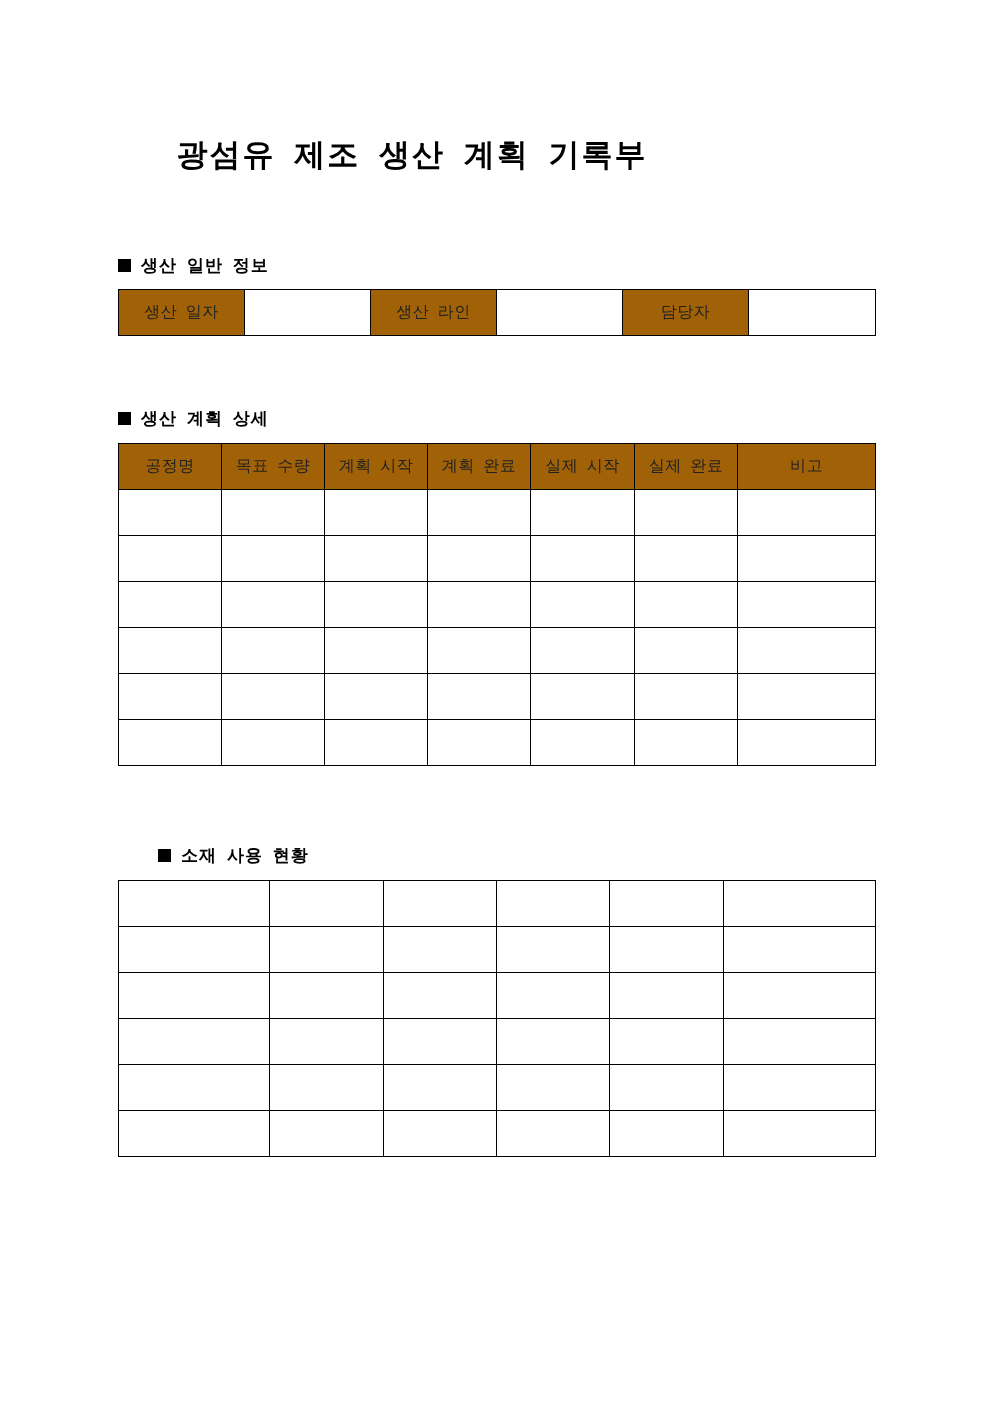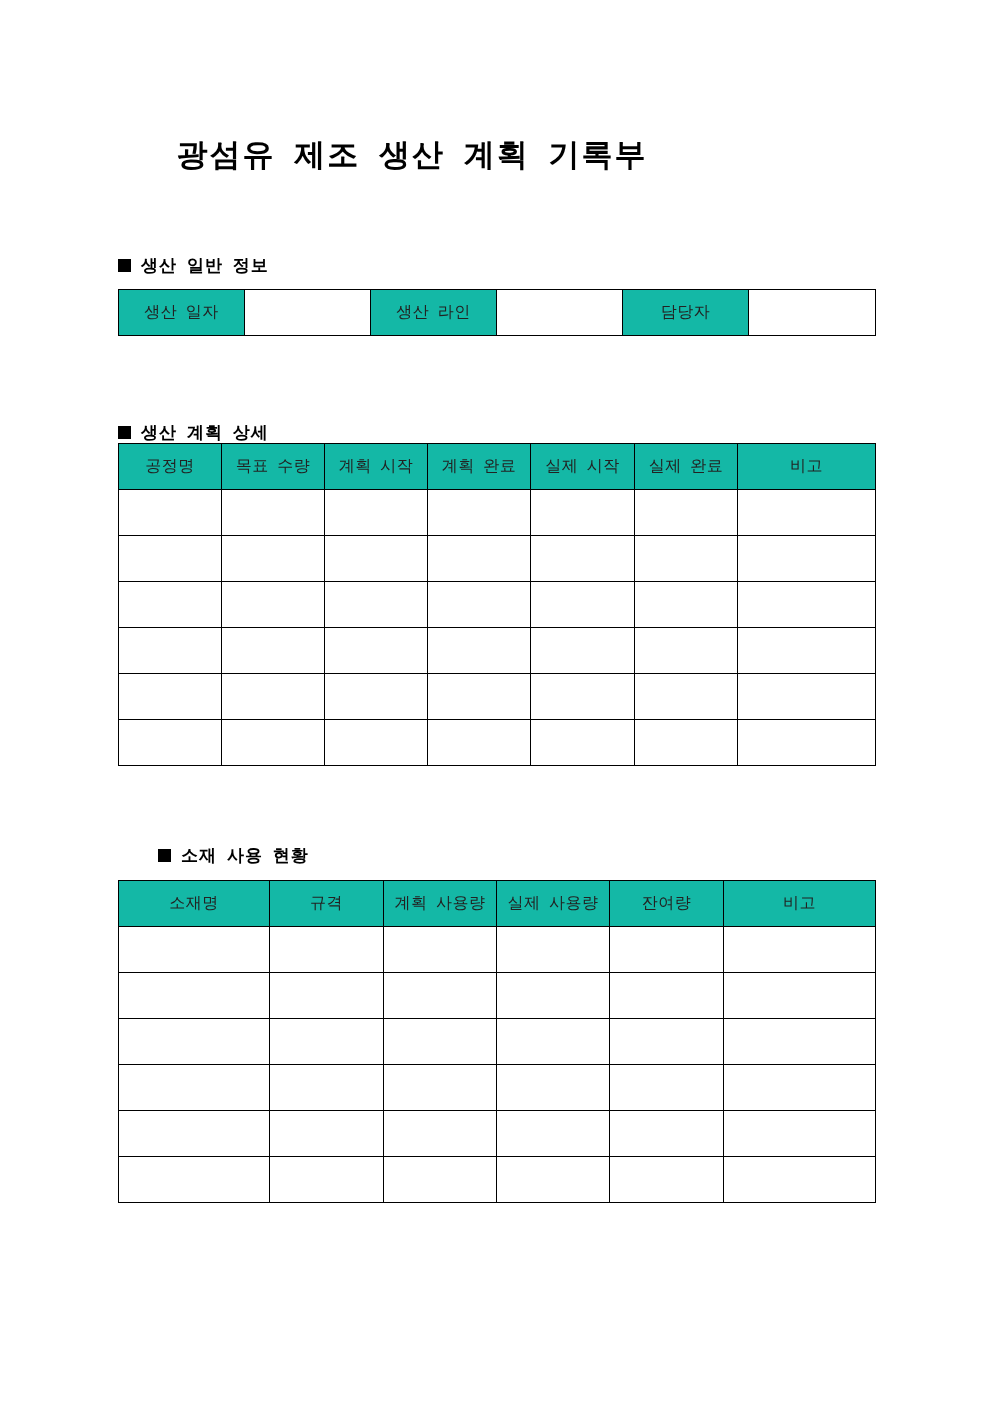--- a/index.html
+++ b/index.html
@@ -2,21 +2,21 @@
 <html><head>
 <meta charset="utf-8">
 <style>
   html, body { margin:0; padding:0; background:#ffffff; }
   body { width:992px; height:1403px; position:relative; font-family:"DejaVu Sans", "Liberation Sans", sans-serif; color:#000; }
   .title { position:absolute; top:134px; left:0; width:824px; text-align:center; font-size:31px; font-weight:bold; letter-spacing:2px; word-spacing:6px; }
   .section-title { position:absolute; left:118px; font-size:17px; font-weight:bold; letter-spacing:1px; word-spacing:3px; }
   .section-title .sq { display:inline-block; width:13px; height:13px; background:#000; margin-right:10px; vertical-align:-1px; }
   table { position:absolute; left:118px; width:757px; border-collapse:collapse; table-layout:fixed; }
   td, th { border:1.3px solid #000; height:45px; padding:0; text-align:center; font-size:16px; font-weight:normal; color:#222; letter-spacing:0.5px; word-spacing:3px; }
-  .hdr { background:#14b8a6; }
+  .hdr { background:#a16207; }
 </style>
 </head>
 <body>
 
 <div class="title">광섬유 제조 생산 계획 기록부</div>
 
 <div class="section-title" style="top:254px;text-align:center;">
   <span class="sq"></span><span>생산 일반 정보</span>
 </div>
 <table style="top:289px;">
@@ -33,21 +33,21 @@
     <td class="hdr">생산 일자</td>
     <td></td>
     <td class="hdr">생산 라인</td>
     <td></td>
     <td class="hdr">담당자</td>
     <td></td>
   </tr>
 </tbody>
   </table>
 
-<div class="section-title" style="top:407px;margin-top:14px;">
+<div class="section-title" style="top:407px;">
   <span class="sq"></span><span>생산 계획 상세</span>
 </div>
 <table style="top:443px;">
   <colgroup>
       <col style="width:103px">
       <col style="width:103px">
       <col style="width:103px">
       <col style="width:103px">
       <col style="width:104px">
       <col style="width:103px">
@@ -126,28 +126,20 @@
 <table style="top:880px;">
   <colgroup>
       <col style="width:151px">
       <col style="width:114px">
       <col style="width:113px">
       <col style="width:113px">
       <col style="width:114px">
       <col style="width:152px">
     </colgroup>
   <tbody>
-      <tr>
-    <th class="hdr">소재명</th>
-    <th class="hdr">규격</th>
-    <th class="hdr">계획 사용량</th>
-    <th class="hdr">실제 사용량</th>
-    <th class="hdr">잔여량</th>
-    <th class="hdr">비고</th>
-  </tr>
   <tr>
         <td></td>
         <td></td>
         <td></td>
         <td></td>
         <td></td>
         <td></td>
       </tr>
   <tr>
         <td></td>

